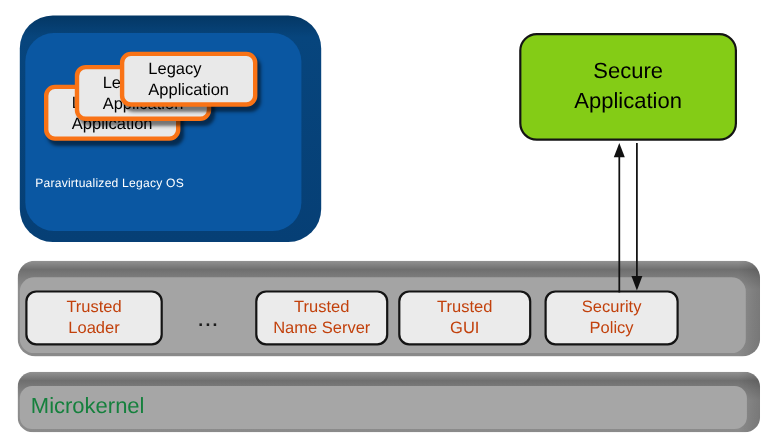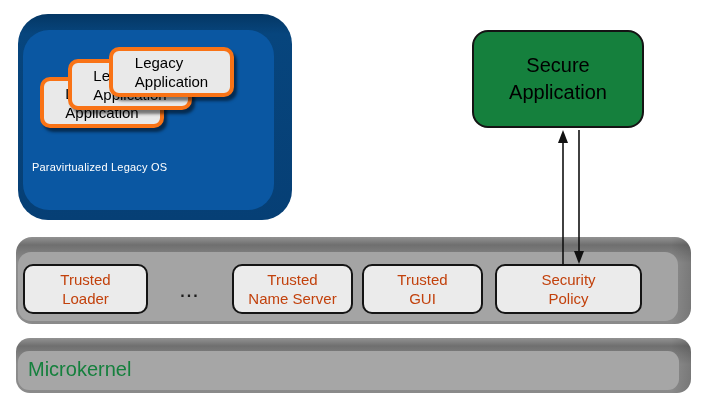--- a/index.html
+++ b/index.html
@@ -23,22 +23,22 @@
   .app-box{position:absolute;box-sizing:border-box;background:#e9e9e9;
      border:4px solid #f97316;border-radius:10px;
      box-shadow:3px 4px 3px rgba(0,0,0,.5);
      display:flex;align-items:center;justify-content:center;text-align:left;
      font-size:15px;line-height:19px;color:#000;white-space:pre-line;}
   #app-box-back {left:40px; top:77px; width:124px;height:51px;z-index:1;}
   #app-box-mid  {left:68px; top:59px; width:124px;height:51px;z-index:2;}
   #app-box-front{left:109px;top:47px; width:125px;height:50px;z-index:3;}
 
   
-  #secure-app{position:absolute;left:472px;top:30px;width:172px;height:98px;
-     box-sizing:border-box;background:#15803d;border:2px solid #141414;
+  #secure-app{position:absolute;left:472px;top:30px;width:198px;height:98px;
+     box-sizing:border-box;background:#84cc16;border:2px solid #141414;
      border-radius:16px;display:flex;align-items:center;justify-content:center;
      text-align:center;font-size:20px;line-height:27px;color:#000;
      white-space:pre-line;z-index:4;}
 
   
   .gray-bar{border-radius:16px;
      background:
        linear-gradient(90deg,rgba(0,0,0,0) calc(100% - 20px),rgba(0,0,0,.14)),
        linear-gradient(180deg,#929292 0px,#6f6f6f 8px,#7e7e7e 16px,#8d8d8d 26px,#8a8a8a 100%);}
   #services-bar{left:16px;top:237px;width:675px;height:87px;z-index:2;}
@@ -51,21 +51,21 @@
      color:#15803d;z-index:3;white-space:pre-line;}
 
   
   .service-box{position:absolute;box-sizing:border-box;background:#ebebeb;
      border:2px solid #141414;border-radius:10px;z-index:3;
      display:flex;align-items:center;justify-content:center;text-align:center;
      font-size:15px;line-height:19px;color:#c2410c;white-space:pre-line;}
   #svc-loader      {left:23px; top:264px;width:125px;height:50px;}
   #svc-name-server {left:232px;top:264px;width:121px;height:50px;}
   #svc-gui         {left:362px;top:264px;width:121px;height:50px;}
-  #svc-policy      {left:495px;top:264px;width:147px;height:50px;}
+  #svc-policy      {left:495px;top:264px;width:122px;height:50px;}
   #svc-ellipsis{position:absolute;left:174px;top:283px;width:32px;z-index:3;
      text-align:center;font-size:16px;font-weight:bold;letter-spacing:2px;color:#1c1c1c;}
 
   
   #arrows{position:absolute;left:0;top:0;width:703px;height:407px;z-index:5;
      pointer-events:none;}
 </style>
 </head>
 <body>
 

